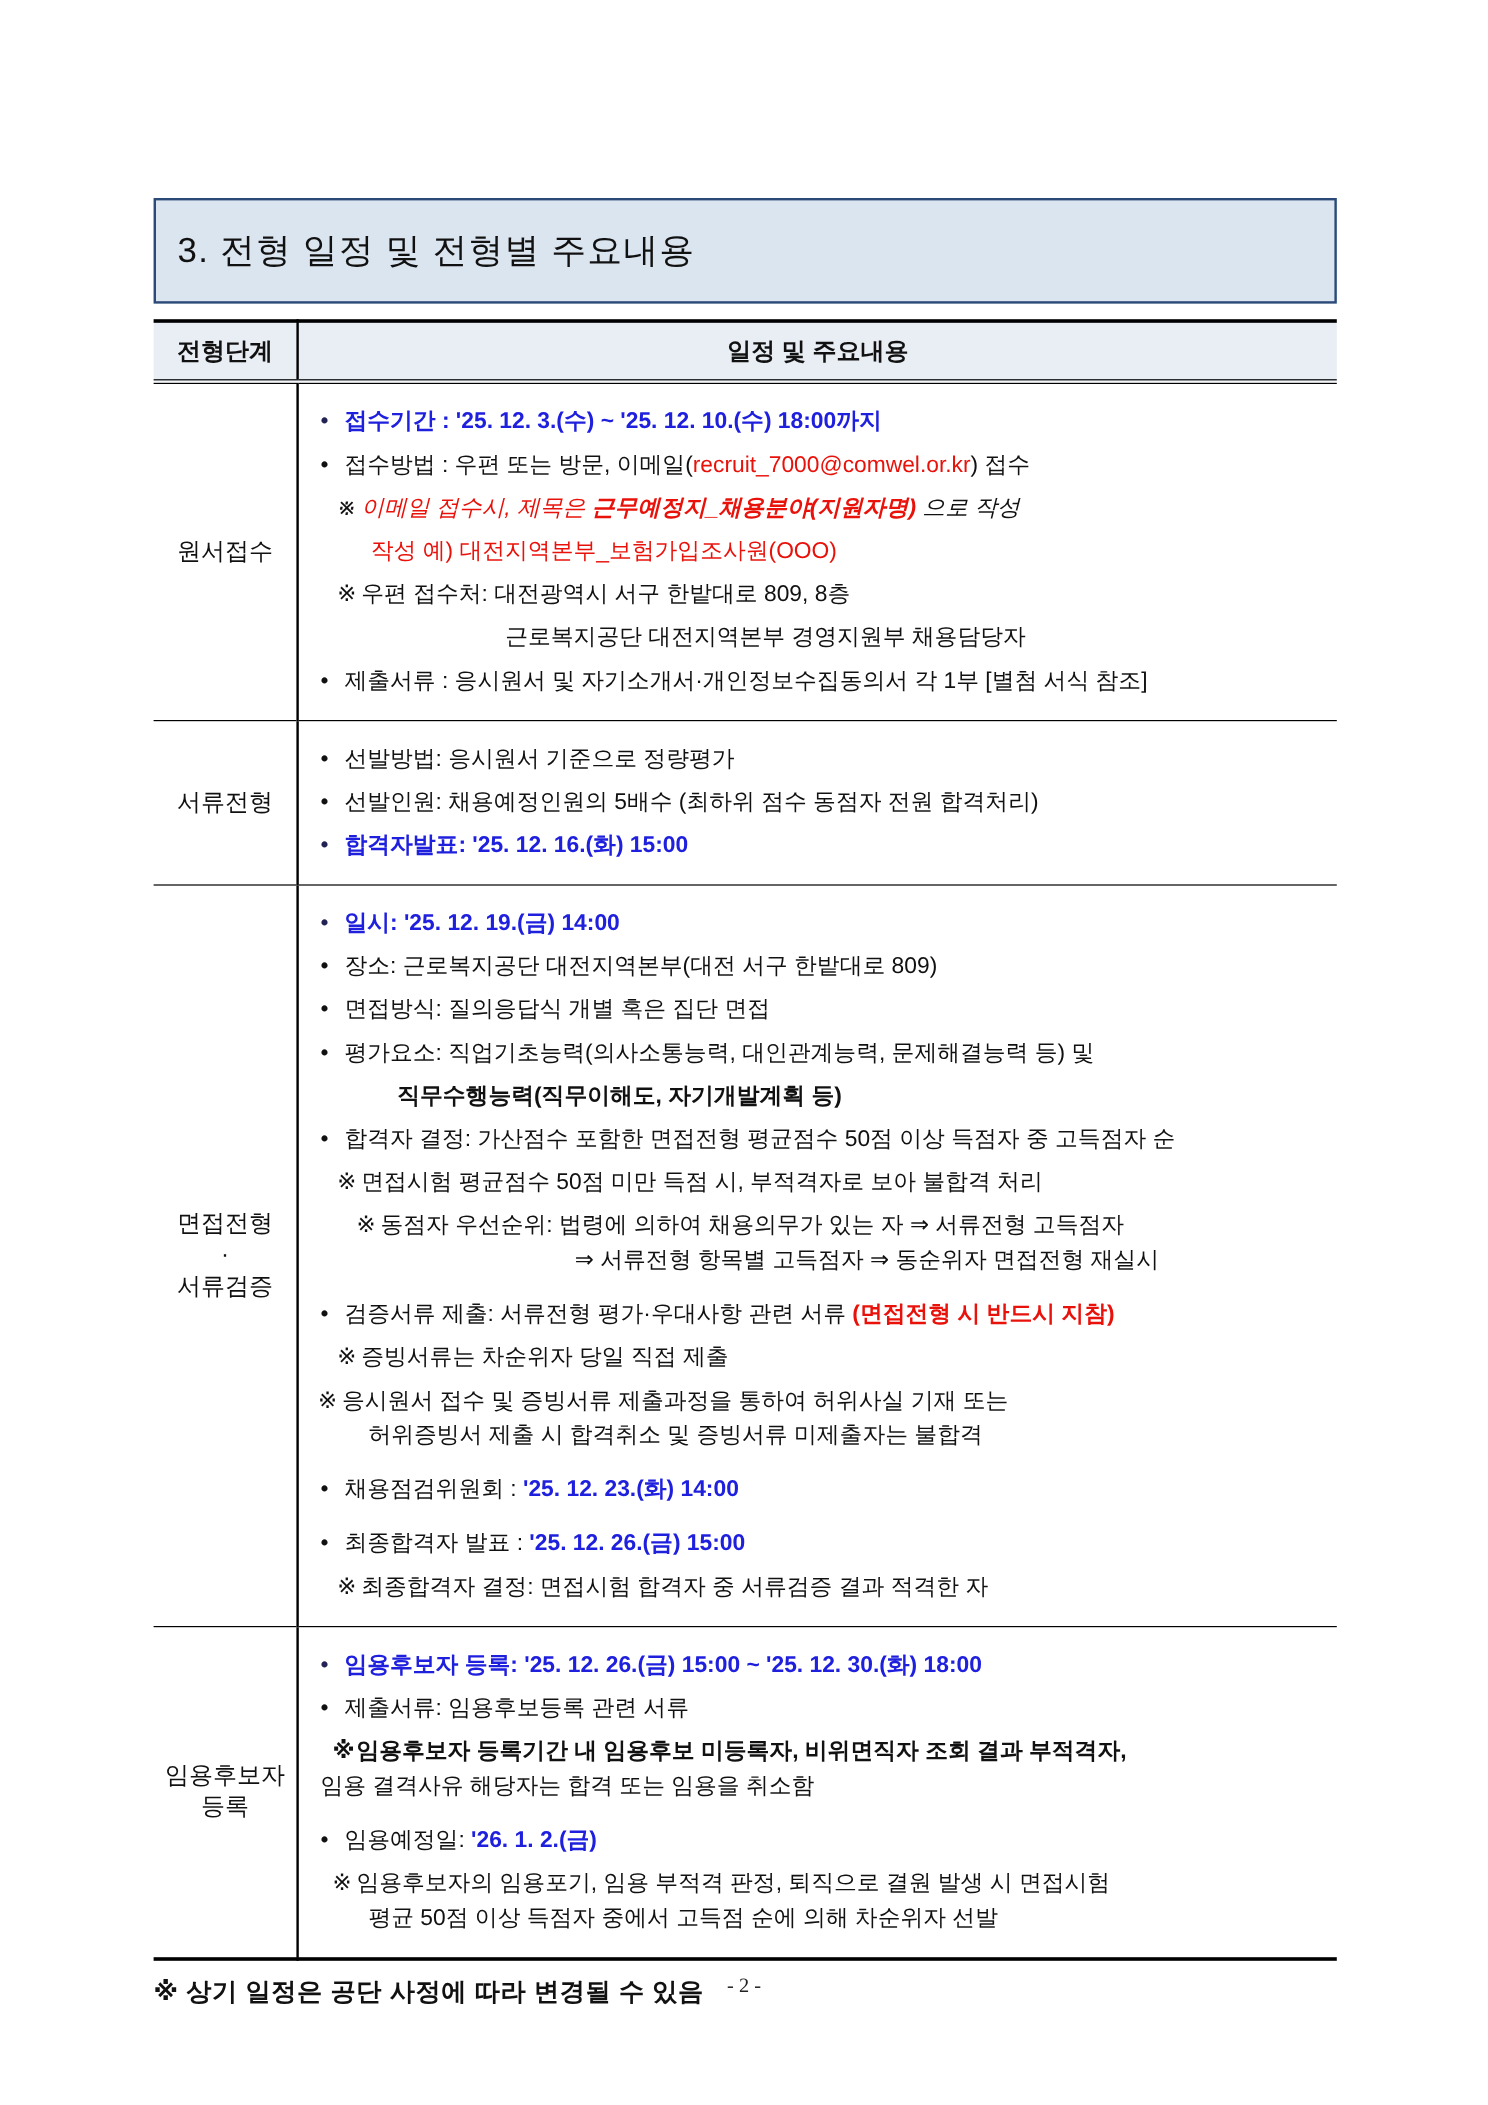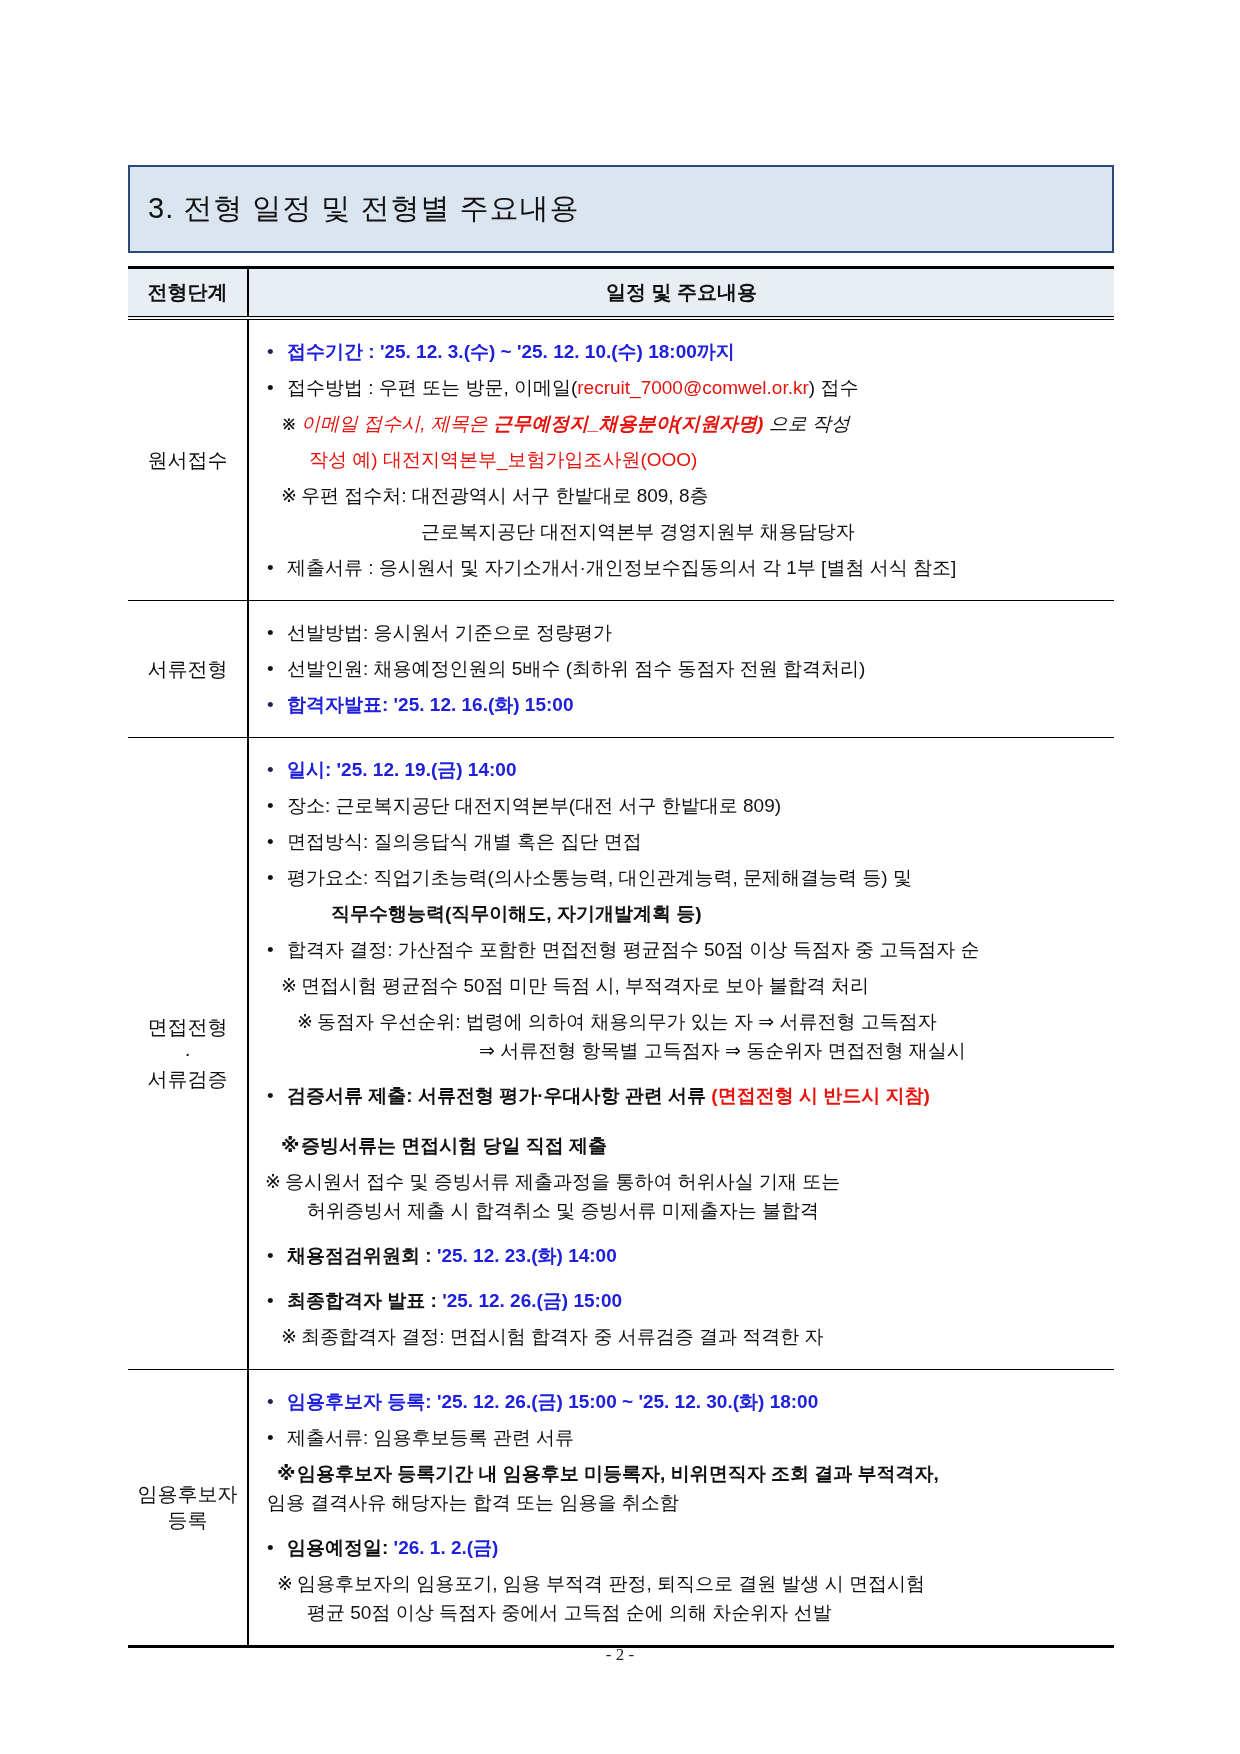--- a/index.html
+++ b/index.html
@@ -71,21 +71,21 @@
   .line{
     font-size:19px;
     line-height:36px;
     white-space:nowrap;
     padding-left:18px;
   }
   .line.gap{margin-top:9px;}
   .line.tight{margin-top:-7px;}
   .marker{display:inline-block;min-width:20px;}
   .seg-plain{color:var(--ink);}
-  .seg-bold{color:var(--ink);font-weight:bold;margin-top:14px;}
+  .seg-bold{color:var(--ink);font-weight:normal;}
   .seg-blue{color:var(--blue);font-weight:bold;}
   .seg-navy{color:#222255;}
   .seg-red{color:var(--red);}
   .seg-red-bold{color:var(--red);font-weight:bold;}
   .footer-note{
     margin-top:12px;
     font-size:21px;font-weight:bold;
     letter-spacing:0.5px;
   }
   .page-number{
@@ -149,21 +149,21 @@
             <div class="line"><span class="marker seg-navy">•</span><span class="seg-blue">일시: '25. 12. 19.(금) 14:00</span></div>
             <div class="line"><span class="marker seg-plain">•</span><span class="seg-plain">장소: 근로복지공단 대전지역본부(대전 서구 한밭대로 809)</span></div>
             <div class="line"><span class="marker seg-plain">•</span><span class="seg-plain">면접방식: 질의응답식 개별 혹은 집단 면접</span></div>
             <div class="line"><span class="marker seg-plain">•</span><span class="seg-plain">평가요소: 직업기초능력(의사소통능력, 대인관계능력, 문제해결능력 등) 및</span></div>
             <div class="line" style="padding-left: 82px; font-weight: bold;"><span class="seg-plain">직무수행능력(직무이해도, 자기개발계획 등)</span></div>
             <div class="line"><span class="marker seg-plain">•</span><span class="seg-plain">합격자 결정: 가산점수 포함한 면접전형 평균점수 50점 이상 득점자 중 고득점자 순</span></div>
             <div class="line" style="padding-left: 32px;"><span class="marker seg-plain">※</span><span class="seg-plain">면접시험 평균점수 50점 미만 득점 시, 부적격자로 보아 불합격 처리</span></div>
             <div class="line" style="padding-left: 48px;"><span class="marker seg-plain">※</span><span class="seg-plain">동점자 우선순위: 법령에 의하여 채용의무가 있는 자 ⇒ 서류전형 고득점자</span></div>
             <div class="line tight" style="padding-left: 230px;"><span class="seg-plain">⇒ 서류전형 항목별 고득점자 ⇒ 동순위자 면접전형 재실시</span></div>
             <div class="line gap"><span class="marker seg-plain">•</span><span class="seg-bold">검증서류 제출: 서류전형 평가·우대사항 관련 서류 </span><span class="seg-red-bold">(면접전형 시 반드시 지참)</span></div>
-            <div class="line" style="padding-left: 32px;"><span class="marker seg-bold">※</span><span class="seg-bold">증빙서류는 면접시험 당일 직접 제출</span></div>
+            <div class="line" style="padding-left: 32px;"><span class="marker seg-bold">※</span><span class="seg-bold">증빙서류는 차순위자 당일 직접 제출</span></div>
             <div class="line" style="padding-left: 16px;"><span class="marker seg-plain">※</span><span class="seg-plain">응시원서 접수 및 증빙서류 제출과정을 통하여 허위사실 기재 또는</span></div>
             <div class="line tight" style="padding-left: 58px;"><span class="seg-plain">허위증빙서 제출 시 합격취소 및 증빙서류 미제출자는 불합격</span></div>
             <div class="line gap"><span class="marker seg-plain">•</span><span class="seg-bold">채용점검위원회 : </span><span class="seg-blue">'25. 12. 23.(화) 14:00</span></div>
             <div class="line gap"><span class="marker seg-plain">•</span><span class="seg-bold">최종합격자 발표 : </span><span class="seg-blue">'25. 12. 26.(금) 15:00</span></div>
             <div class="line" style="padding-left: 32px;"><span class="marker seg-plain">※</span><span class="seg-plain">최종합격자 결정: 면접시험 합격자 중 서류검증 결과 적격한 자</span></div>
           </td>
         </tr>
         <tr>
           <td class="stage">
             <div>임용후보자</div>
@@ -175,15 +175,16 @@
             <div class="line" style="padding-left: 28px; font-weight: bold;"><span class="marker seg-plain">※</span><span class="seg-plain">임용후보자 등록기간 내 임용후보 미등록자, 비위면직자 조회 결과 부적격자,</span></div>
             <div class="line tight" style=""><span class="seg-plain">임용 결격사유 해당자는 합격 또는 임용을 취소함</span></div>
             <div class="line gap"><span class="marker seg-plain">•</span><span class="seg-bold">임용예정일: </span><span class="seg-blue">'26. 1. 2.(금)</span></div>
             <div class="line" style="padding-left: 28px;"><span class="marker seg-plain">※</span><span class="seg-plain">임용후보자의 임용포기, 임용 부적격 판정, 퇴직으로 결원 발생 시 면접시험</span></div>
             <div class="line tight" style="padding-left: 58px;"><span class="seg-plain">평균 50점 이상 득점자 중에서 고득점 순에 의해 차순위자 선발</span></div>
           </td>
         </tr>
       </tbody>
   </table>
 
+  <div class="footer-note">※ 상기 일정은 공단 사정에 따라 변경될 수 있음</div>
 </div>
 
 <div class="page-number">- 2 -</div>
 
 </body></html>

